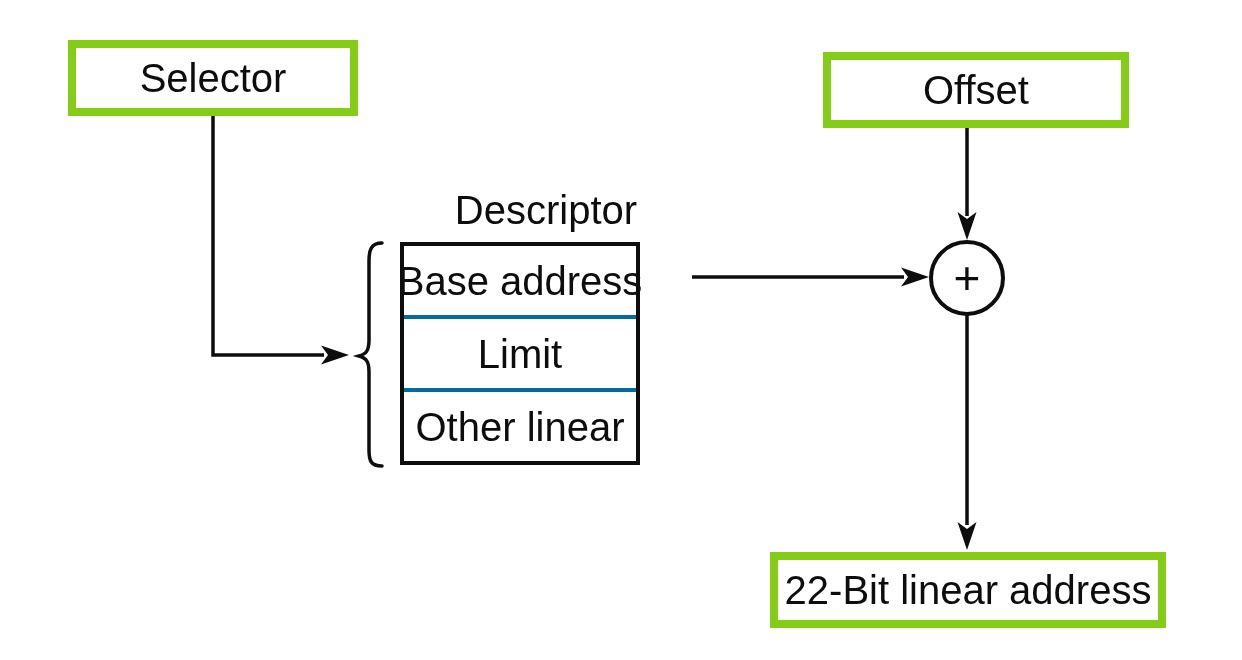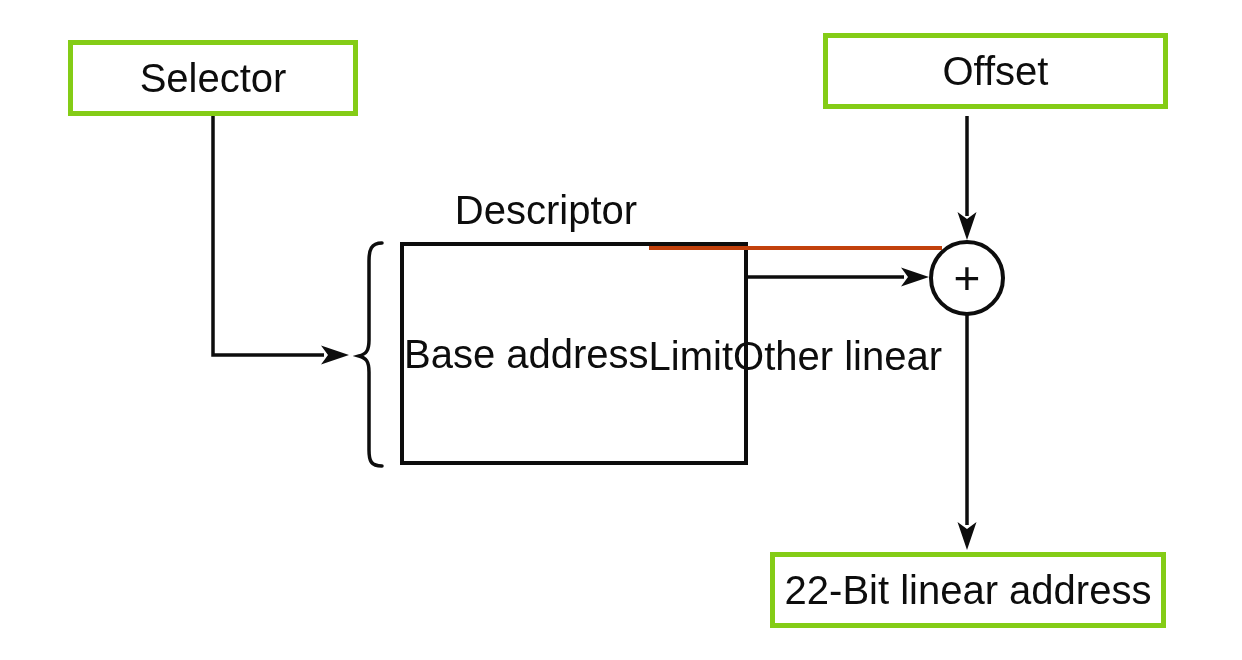--- a/index.html
+++ b/index.html
@@ -12,68 +12,68 @@
     width: 1242px;
     height: 660px;
     background: #ffffff;
     font-family: "Liberation Sans", "DejaVu Sans", sans-serif;
     color: #0d0d0d;
     overflow: hidden;
   }
   .box {
     position: absolute;
     box-sizing: border-box;
-    border: 5px solid #84cc16;
+    border: 8px solid #84cc16;
     background: #ffffff;
     display: flex;
     align-items: center;
     justify-content: center;
     font-size: 40px;
     line-height: 1;
     white-space: nowrap;
   }
   #selector-box { left: 68px;  top: 40px;  width: 290px; height: 76px; }
-  #offset-box   { left: 823px; top: 33px;  width: 345px; height: 76px; }
+  #offset-box   { left: 823px; top: 52px;  width: 306px; height: 76px; }
   #result-box   { left: 770px; top: 552px; width: 396px; height: 76px; }
 
   #descriptor-title {
     position: absolute;
     left: 400px;
     top: 186px;
     width: 292px;
     height: 44px;
     display: flex;
     align-items: flex-end;
     justify-content: center;
     font-size: 40px;
     line-height: 1;
   }
   #descriptor-table {
     position: absolute;
     box-sizing: border-box;
     left: 400px;
     top: 242px;
-    width: 348px;
+    width: 240px;
     height: 223px;
     border: 4px solid #0d0d0d;
     background: #ffffff;
     display: flex;
-    flex-direction: row;
+    flex-direction: column;
   }
   .descriptor-row {
     flex: 1;
     display: flex;
     align-items: center;
     justify-content: center;
     font-size: 40px;
     line-height: 1;
     white-space: nowrap;
   }
   .descriptor-row + .descriptor-row {
-    border-top: 4px solid #c2410c;
+    border-top: 4px solid #0369a1;
   }
   #svg-layer {
     position: absolute;
     left: 0;
     top: 0;
     width: 1242px;
     height: 660px;
     pointer-events: none;
   }
   #adder-symbol {

